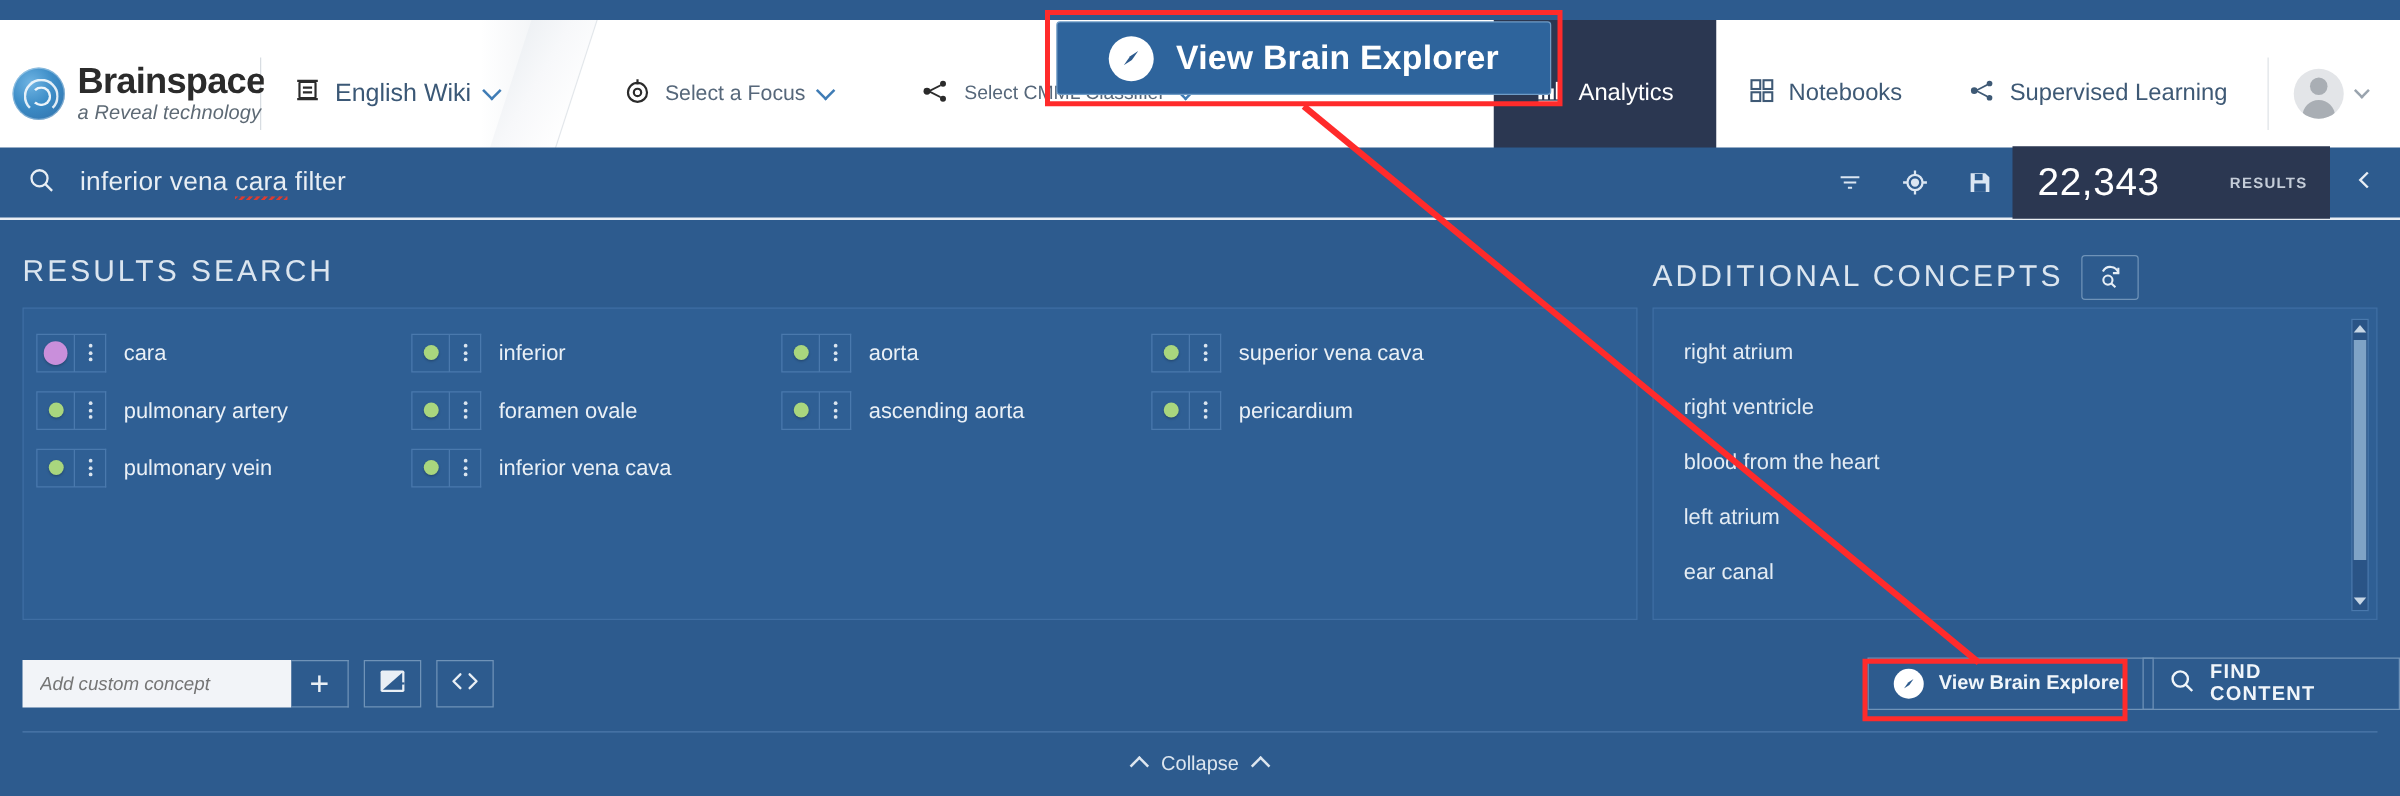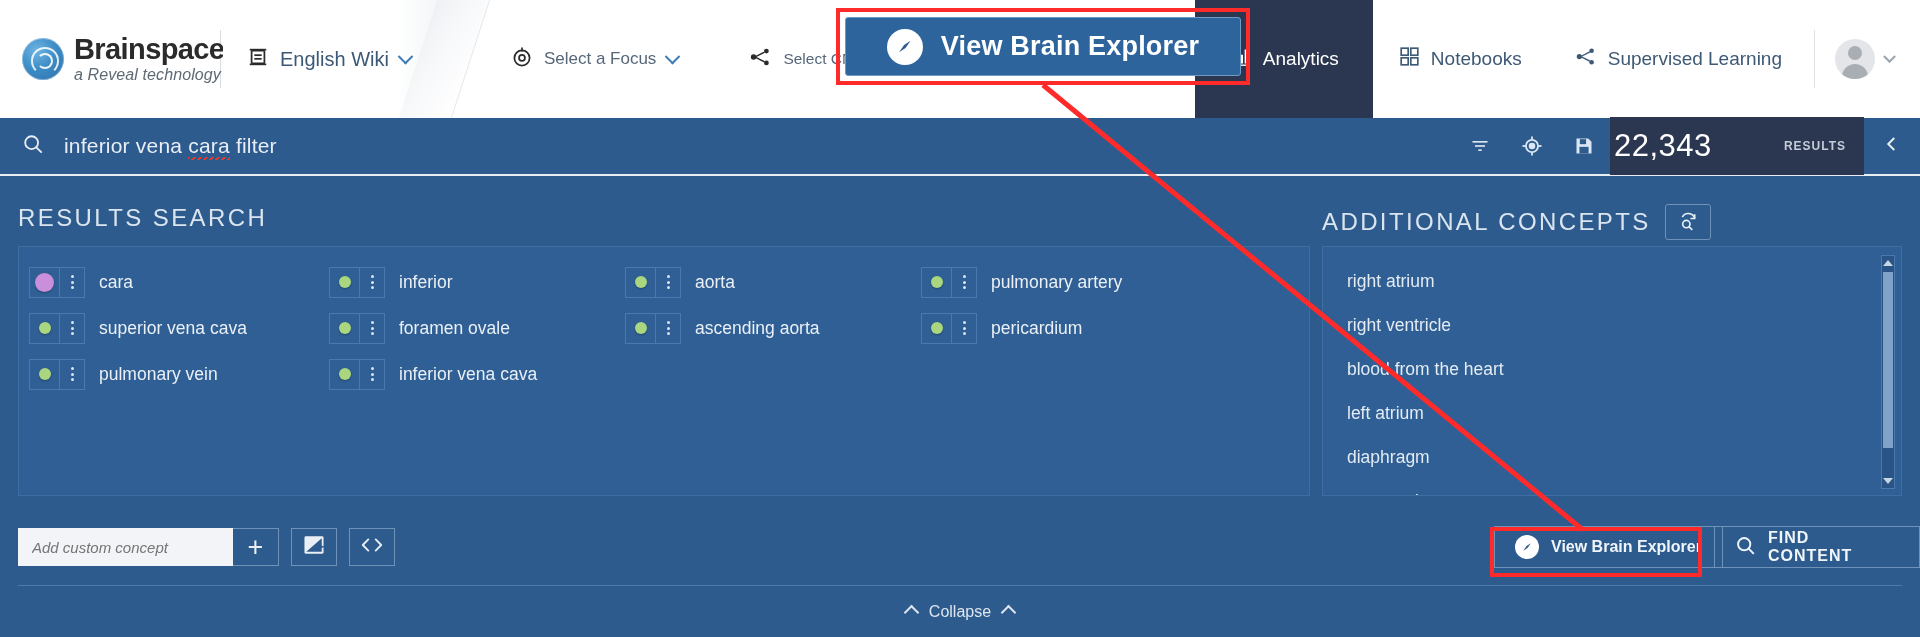--- a/index.html
+++ b/index.html
@@ -6,23 +6,23 @@
   html, body {
     width: 1920px; height: 637px;
     overflow: hidden;
     font-family: "Liberation Sans", sans-serif;
     background: #2d5b8e;
   }
   #app { position: relative; width: 1920px; height: 637px; background: #2d5b8e; }
 
   
   .topbar {
-    position: absolute; left: 0; top: 0; width: 1920px; height: 118px;
+    position: absolute; left: 0; top: 16px; width: 1920px; height: 118px;
     background: #ffffff;
-    display: flex; align-items: center; padding-left: 12px;
+    display: flex; align-items: center;
   }
   .logo-block {
     display: flex; align-items: center; gap: 10px;
     padding-left: 10px; width: 206px; height: 118px;
     position: relative;
   }
   .logo-mark {
     width: 42px; height: 42px; border-radius: 50%;
     background: radial-gradient(circle at 35% 30%, #6fb4e3 0%, #3d8dc7 45%, #2f6ea8 100%);
     position: relative; flex: none;
@@ -110,21 +110,21 @@
   .squiggle {
     position: relative;
     background-image: repeating-linear-gradient(135deg, #e03b2f 0 2px, transparent 2px 4px);
     background-size: 6px 3px; background-repeat: repeat-x; background-position: 0 100%;
     padding-bottom: 3px;
   }
   .sb-actions { margin-left: auto; display: flex; align-items: center; height: 58px; }
   .sb-btn { width: 52px; height: 58px; display:flex; align-items:center; justify-content:center; cursor:pointer; }
   .results-box {
     height: 58px; min-width: 254px; background: #2b3751; display:flex; align-items:center;
-    padding: 0 18px 0 4px; gap: 14px;
+    padding: 0 18px 0 20px; gap: 14px;
   }
   .results-num { font-size: 31px; color: #ffffff; font-weight: 300; letter-spacing: .5px; }
   .results-lbl { font-size: 12px; color: #c4ccd8; font-weight: bold; letter-spacing: 1px; margin-left:auto; }
   .collapse-right { width: 56px; height: 58px; display:flex; align-items:center; justify-content:center; cursor:pointer; }
 
   
   .panels { position: absolute; left:0; top:178px; width:1920px; height: 459px; }
 
   .sec-title { font-size: 24px; color: #dbe5ef; letter-spacing: 2.4px; font-weight: 400; }
 
@@ -458,34 +458,34 @@
             <div class="chip-dotbox">
               <span class="dot sm" style="background:#a9d67e"></span>
             </div>
             <div class="chip-menu">
               <span class="kebab">
                 <i></i>
                 <i></i>
                 <i></i>
               </span>
             </div>
+            <span class="chip-label">superior vena cava</span>
+          </div>
+          <div class="chip">
+            <div class="chip-dotbox">
+              <span class="dot sm" style="background:#a9d67e"></span>
+            </div>
+            <div class="chip-menu">
+              <span class="kebab">
+                <i></i>
+                <i></i>
+                <i></i>
+              </span>
+            </div>
             <span class="chip-label">pulmonary artery</span>
-          </div>
-          <div class="chip">
-            <div class="chip-dotbox">
-              <span class="dot sm" style="background:#a9d67e"></span>
-            </div>
-            <div class="chip-menu">
-              <span class="kebab">
-                <i></i>
-                <i></i>
-                <i></i>
-              </span>
-            </div>
-            <span class="chip-label">superior vena cava</span>
           </div>
           <div class="chip">
             <div class="chip-dotbox">
               <span class="dot sm" style="background:#a9d67e"></span>
             </div>
             <div class="chip-menu">
               <span class="kebab">
                 <i></i>
                 <i></i>
                 <i></i>
@@ -548,21 +548,20 @@
           <div class="chip"></div>
         </div>
     </div>
 
     <div class="addl-panel">
       <div class="addl-list" id="addl-list">
           <div class="addl-item">right atrium</div>
           <div class="addl-item">right ventricle</div>
           <div class="addl-item">blood from the heart</div>
           <div class="addl-item">left atrium</div>
-          <div class="addl-item">diaphragm</div>
           <div class="addl-item">ear canal</div>
         </div>
       <div class="scrollbar">
         <div class="sb-arrow up">
             <span class="tri-up"></span>
           </div>
         <div class="sb-thumb"></div>
         <div class="sb-arrow down">
             <span class="tri-dn"></span>
           </div>

